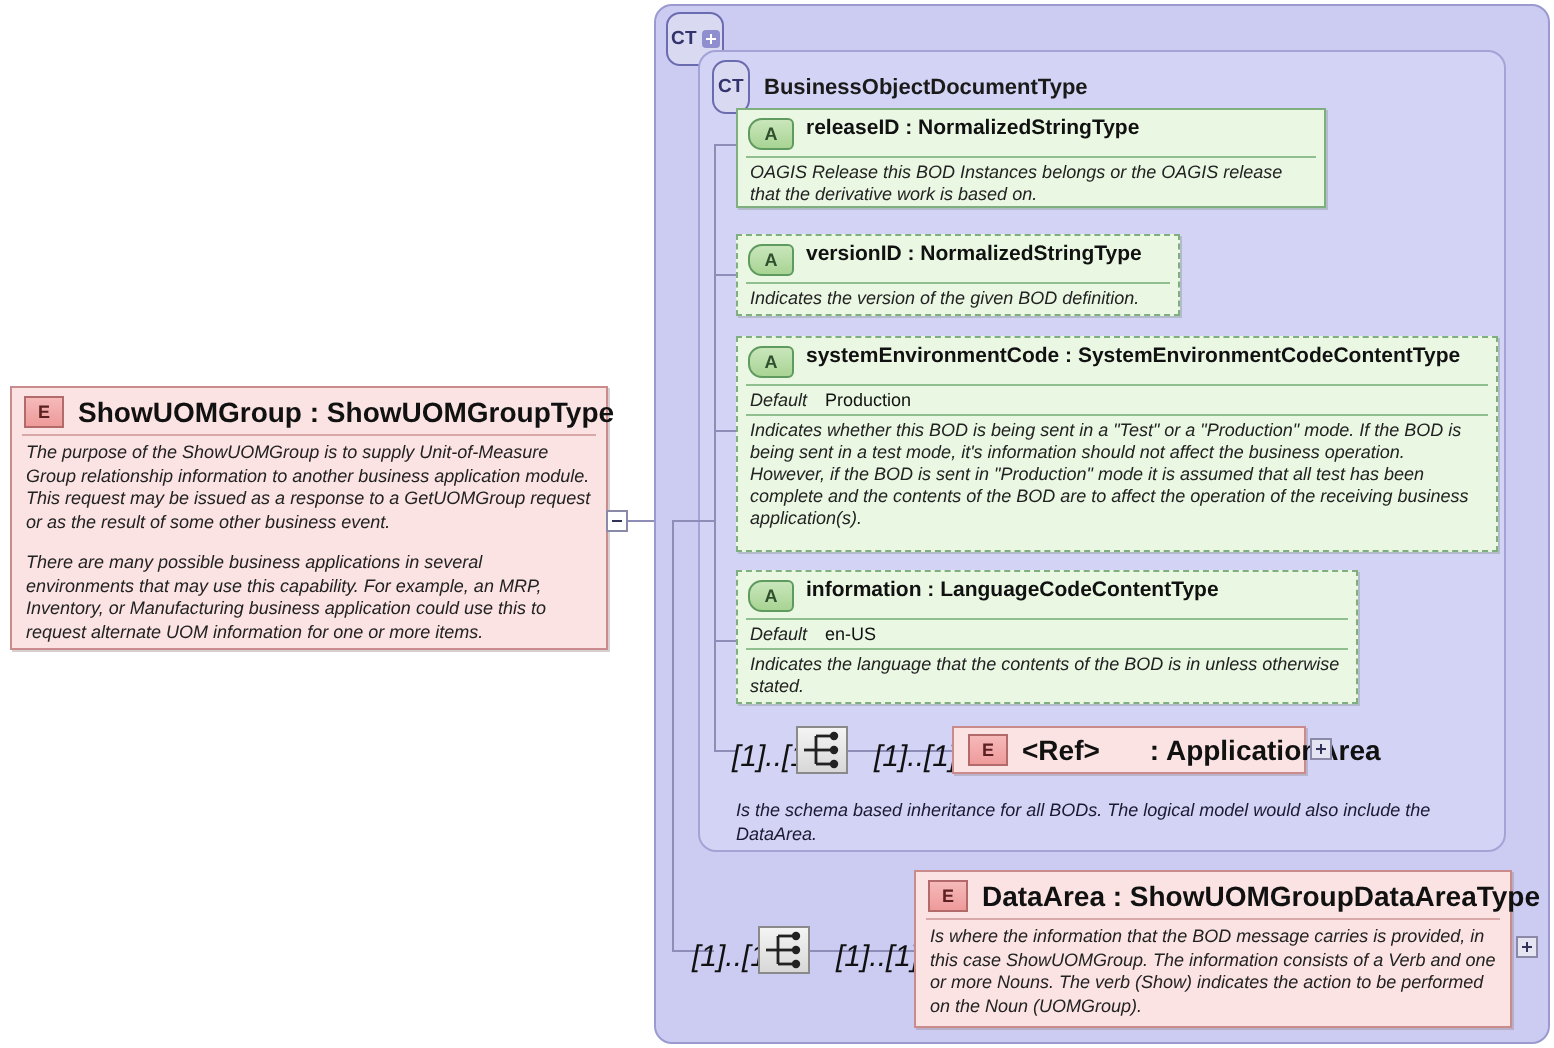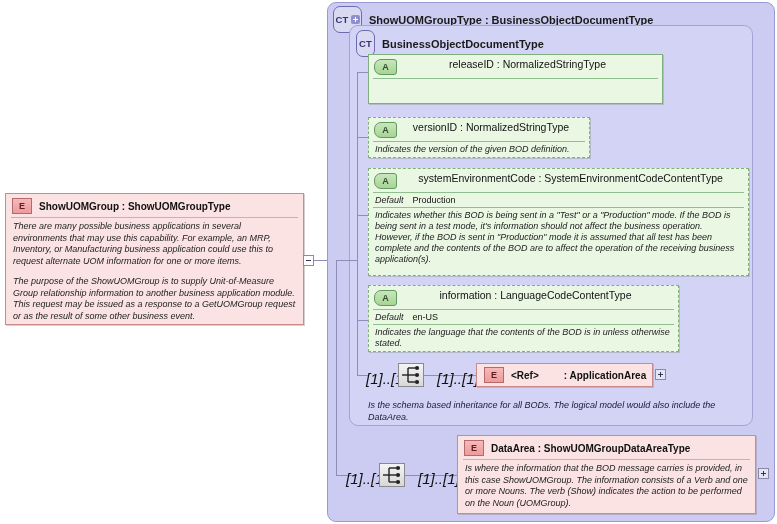--- a/index.html
+++ b/index.html
@@ -68,22 +68,22 @@
   }
   .a-icon{
     flex:0 0 auto;width:21px;height:14px;margin-top:1px;
     background:linear-gradient(#c9e6bb,#a8d494);
     border:1px solid #5f9a5f;
     border-radius:7px 3px 3px 7px;
     font-size:9px;font-weight:bold;color:#2f4f2f;
     display:flex;align-items:center;justify-content:center;
   }
   .attr-name{
-    font-size:10.5px;font-weight:normal;color:#111;
-    line-height:12px;flex:1;text-align:center;padding-right:4px;
+    font-size:10.5px;font-weight:bold;color:#111;
+    line-height:12px;flex:1;text-align:left;padding-right:4px;
   }
   .attr-sep{height:1px;background:#8fbf8f;margin:0 4px;}
   .attr-default{
     display:flex;gap:9px;padding:2px 6px;font-size:9px;
   }
   .attr-default .lbl{font-style:italic;color:#222;text-align:center;}
   .attr-default .val{font-weight:normal;color:#111;}
   .attr-doc{
     padding:2px 6px 4px 6px;
     font-size:9px;font-style:italic;color:#222;line-height:11px;
@@ -99,21 +99,21 @@
   .elem-head{
     display:flex;align-items:center;gap:7px;padding:4px 7px 3px 6px;
   }
   .e-icon{
     flex:0 0 auto;width:18px;height:14px;
     background:linear-gradient(#f6b9b9,#ee9a9a);
     border:1px solid #b26a6a;
     font-size:9px;font-weight:bold;color:#5d2020;
     display:flex;align-items:center;justify-content:center;
   }
-  .elem-name{font-size:10px;font-weight:bold;color:#111;white-space:nowrap;}
+  .elem-name{font-size:14px;font-weight:bold;color:#111;white-space:nowrap;}
   .elem-sep{height:1px;background:#d9a8a8;margin:0 5px;}
   .elem-doc{
     padding:3px 7px 5px 7px;font-size:9px;font-style:italic;
     color:#222;line-height:11.5px;
   }
   .elem-doc p{margin:0;}
   .elem-doc p + p{margin-top:9px;}
 
   
   .line{background:#8d8db8;}
@@ -156,41 +156,40 @@
 </head>
 <body>
 
 <div class="abs" id="ct-outer"></div>
 
 <div class="abs" style="left:333px;top:6px;display:flex;align-items:center;gap:7px;">
   <span class="badge ct-plus">
     <span>CT</span>
       <span class="plusglyph"></span>
   </span>
-  <span class="hdr-title">ShowUOMGroupType : BusinessObjectDocumentType</span>
 </div>
 
 <div class="abs" id="ct-inner"></div>
 
 <div class="abs" style="left:356px;top:30px;display:flex;align-items:center;gap:7px;">
   <span class="badge ct">
     <span>CT</span>
   </span>
   <span class="hdr-title">BusinessObjectDocumentType</span>
 </div>
 
 <div class="abs elembox req" style="left:5px;top:193px;width:299px;height:132px;">
   <div class="elem-head">
     <span class="e-icon">E</span>
     <span class="elem-name">ShowUOMGroup : ShowUOMGroupType</span>
   </div>
   <div class="elem-sep"></div>
   <div class="elem-doc">
+    <p>The purpose of the ShowUOMGroup is to supply Unit-of-Measure Group relationship information to another business application module.  This request may be issued as a response to a GetUOMGroup request or as the result of some other business event.</p>
     <p>There are many possible business applications in several environments that may use this capability.  For example, an MRP, Inventory, or Manufacturing business application could use this to request alternate UOM information for one or more items.</p>
-    <p>The purpose of the ShowUOMGroup is to supply Unit-of-Measure Group relationship information to another business application module.  This request may be issued as a response to a GetUOMGroup request or as the result of some other business event.</p>
   </div>
 </div>
 
 <div class="abs line hline" style="left:314px;top:260px;width:13px;"></div>
 <div class="pmbox" style="left:303px;top:255px;"></div>
 
 <div class="abs line vline" style="left:357px;top:72px;height:303px;"></div>
 <div class="abs line hline" style="left:357px;top:72px;width:11px;"></div>
 <div class="abs line hline" style="left:357px;top:137px;width:11px;"></div>
 <div class="abs line hline" style="left:357px;top:215px;width:11px;"></div>
@@ -200,20 +199,21 @@
 <div class="abs line vline" style="left:336px;top:260px;height:215px;"></div>
 <div class="abs line hline" style="left:336px;top:260px;width:21px;"></div>
 <div class="abs line hline" style="left:336px;top:475px;width:21px;"></div>
 
 <div class="abs attrbox req" style="left:368px;top:54px;width:295px;height:50px;">
   <div class="attr-head">
     <span class="a-icon">A</span>
     <span class="attr-name">releaseID : NormalizedStringType</span>
   </div>
   <div class="attr-sep"></div>
+  <div class="attr-doc">OAGIS Release this BOD Instances belongs or the OAGIS release that the derivative work is based on.</div>
 </div>
 
 <div class="abs attrbox opt" style="left:368px;top:117px;width:222px;height:41px;">
   <div class="attr-head">
     <span class="a-icon">A</span>
     <span class="attr-name">versionID : NormalizedStringType</span>
   </div>
   <div class="attr-sep"></div>
   <div class="attr-doc">Indicates the version of the given BOD definition.</div>
 </div>

